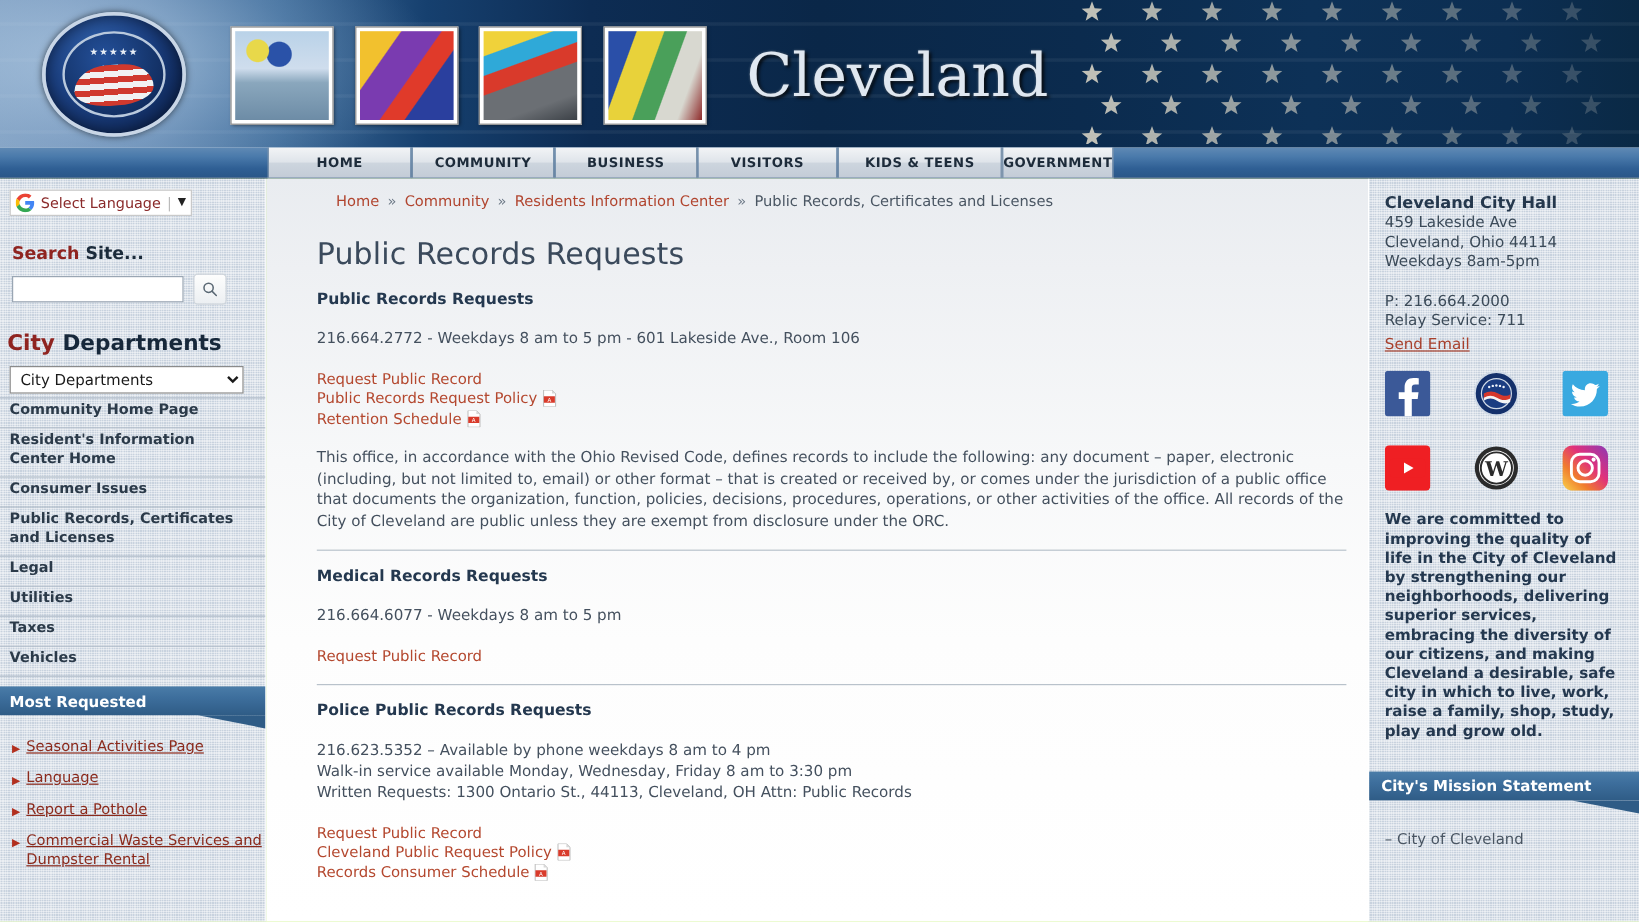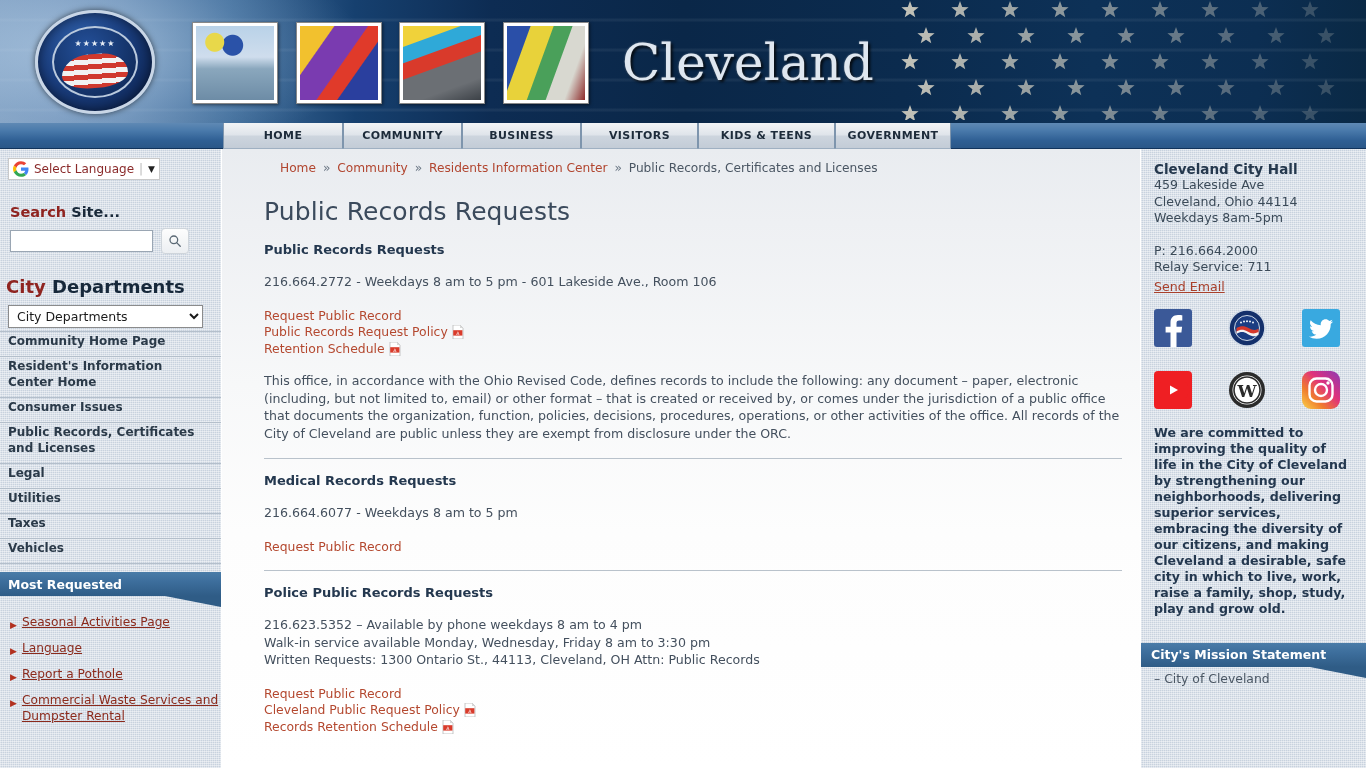--- a/index.html
+++ b/index.html
@@ -143,21 +143,21 @@
     display: flex; align-items: center; justify-content: center;
     height: 26px;
     cursor: pointer;
     white-space: nowrap;
   }
   .navitem:nth-child(1){ width: 120px; }
   .navitem:nth-child(2){ width: 119px; }
   .navitem:nth-child(3){ width: 119px; }
   .navitem:nth-child(4){ width: 117px; }
   .navitem:nth-child(5){ width: 137px; }
-  .navitem:nth-child(6){ width: 116px; }
+  .navitem:nth-child(6){ width: 93px; }
 
   
   #page {
     position: relative;
     width: 1366px; height: 619px;
     display: flex;
     background: #bef264;
   }
 
   
@@ -368,21 +368,21 @@
     width: 0; height: 0;
     border-top: 11px solid #2f5c86;
     border-left: 56px solid transparent;
   }
   #missionbody {
     margin: 16px 13px 0 13px;
     font-size: 12.6px; font-weight: bold;
     color: #24384f; line-height: 16px;
   }
   #missionattr {
-    margin: 4px 13px 0 13px;
+    margin: 24px 13px 0 13px;
     font-size: 12.4px; color: #4a5663;
   }
 </style>
 </head>
 <body>
 
 <div id="banner">
   <div class="streaks"></div>
   <div class="glow"></div>
 
@@ -594,21 +594,21 @@
         <span>Written Requests: 1300 Ontario St., 44113, Cleveland, OH Attn: Public Records</span>
       </div>
       <div class="linkblock">
         <span class="linkrow"><a class="doclink">Request Public Record</a></span>
         <span class="linkrow"><a class="doclink">Cleveland Public Request Policy</a><svg class="pdf-icon" viewBox="0 0 12 14">
               <path d="M1 0h7l3 3v11H1z" fill="#fff" stroke="#b9b9b9" stroke-width=".8"></path>
               <path d="M8 0l3 3H8z" fill="#d8d8d8"></path>
               <path d="M1.2 5.2h9.2v5.4H1.2z" fill="#d93b2b"></path>
               <text x="5.8" y="9.6" font-size="4.6" fill="#fff" text-anchor="middle" font-family="DejaVu Sans">A</text>
             </svg></span>
-        <span class="linkrow"><a class="doclink">Records Retention Schedule</a><svg class="pdf-icon" viewBox="0 0 12 14">
+        <span class="linkrow"><a class="doclink">Records Consumer Schedule</a><svg class="pdf-icon" viewBox="0 0 12 14">
               <path d="M1 0h7l3 3v11H1z" fill="#fff" stroke="#b9b9b9" stroke-width=".8"></path>
               <path d="M8 0l3 3H8z" fill="#d8d8d8"></path>
               <path d="M1.2 5.2h9.2v5.4H1.2z" fill="#d93b2b"></path>
               <text x="5.8" y="9.6" font-size="4.6" fill="#fff" text-anchor="middle" font-family="DejaVu Sans">A</text>
             </svg></span>
       </div>
 
     </div>
   </div>
 

